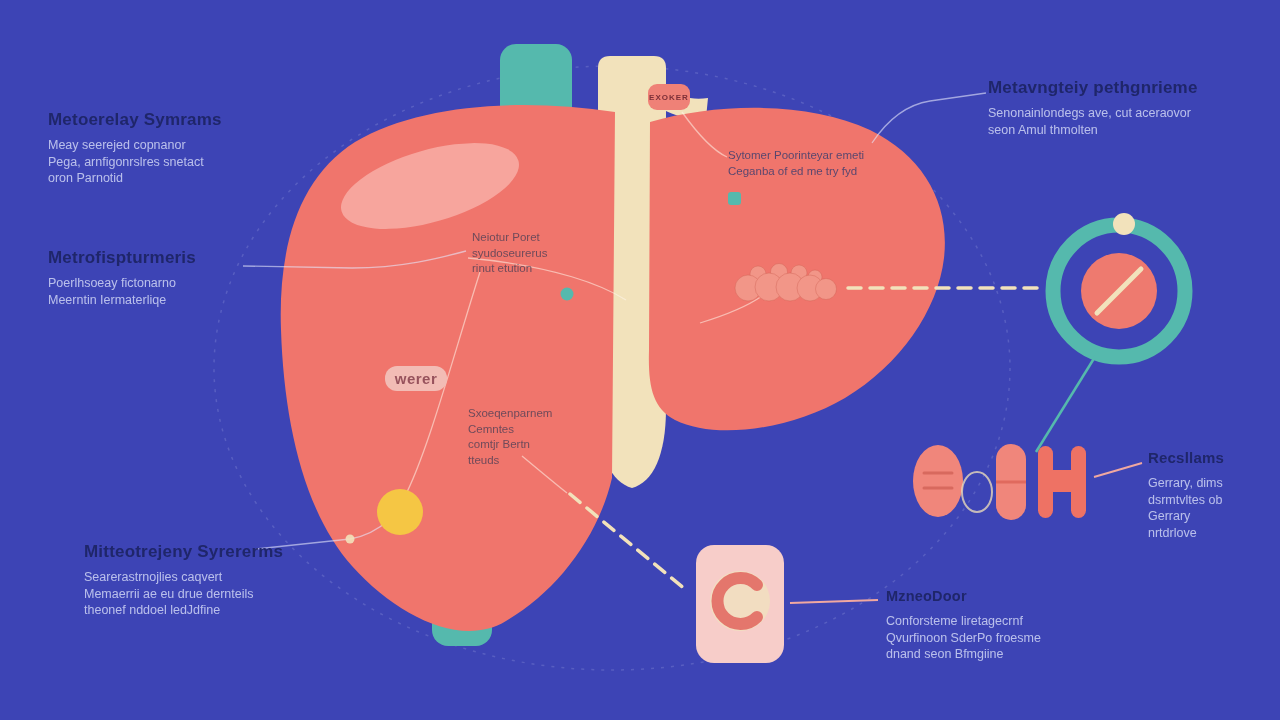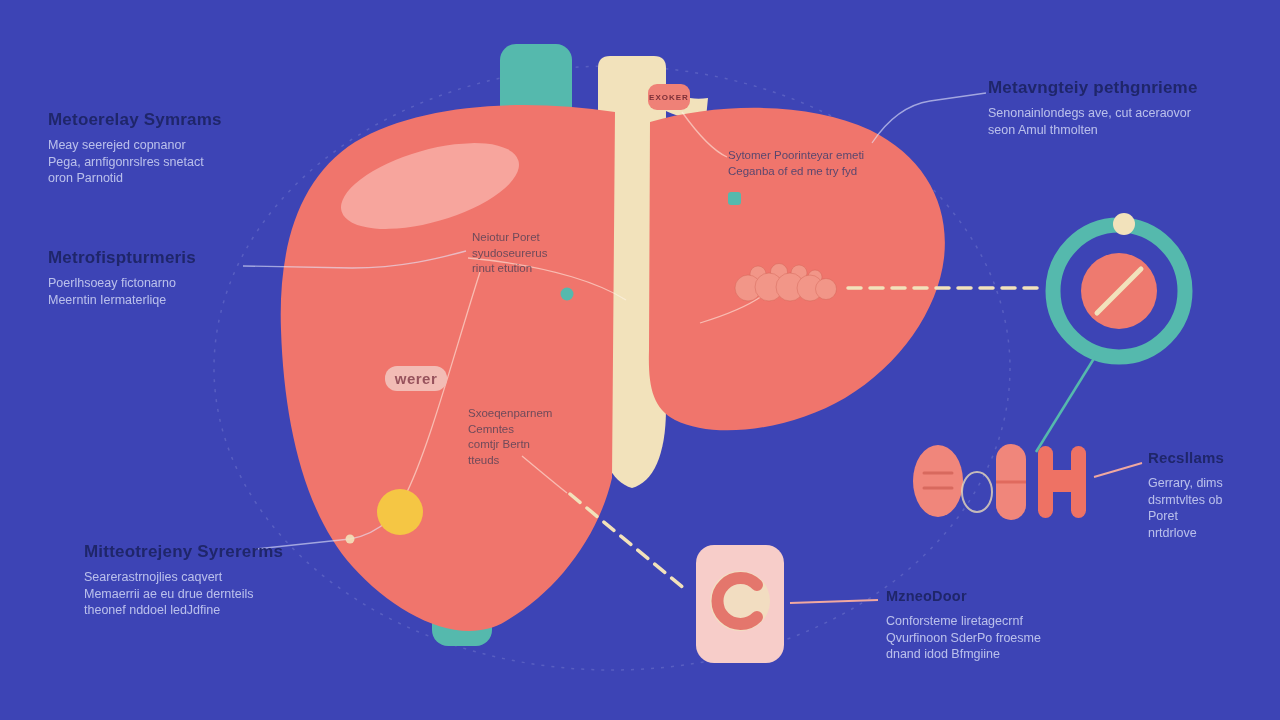--- a/index.html
+++ b/index.html
@@ -135,29 +135,29 @@
   <div class="block" style="left:988px;top:78px;width:245px;">
     <div class="heading">Metavngteiy pethgnrieme</div>
     <div class="body-line">Senonainlondegs ave, cut aceraovor</div>
     <div class="body-line">seon Amul thmolten</div>
   </div>
 
   <div class="block" style="left:1148px;top:448px;width:125px;">
     <div class="heading sm">Recsllams</div>
     <div class="body-line">Gerrary, dims</div>
     <div class="body-line">dsrmtvltes ob</div>
-    <div class="body-line">Poret</div>
+    <div class="body-line">Gerrary</div>
     <div class="body-line">nrtdrlove</div>
   </div>
 
   <div class="block" style="left:886px;top:586px;width:245px;">
     <div class="heading xs">MzneoDoor</div>
     <div class="body-line">Conforsteme liretagecrnf</div>
     <div class="body-line">Qvurfinoon SderPo froesme</div>
-    <div class="body-line">dnand idod Bfmgiine</div>
+    <div class="body-line">dnand seon Bfmgiine</div>
   </div>
 
   <div class="block organ-label navy" style="left:728px;top:148px;width:215px;">
     <div class="line">Sytomer Poorinteyar emeti</div>
     <div class="line">Ceganba of ed me try fyd</div>
   </div>
 
   <div class="block organ-label dark" style="left:472px;top:230px;width:130px;">
     <div class="line">Neiotur Poret</div>
     <div class="line">syudoseurerus</div>

